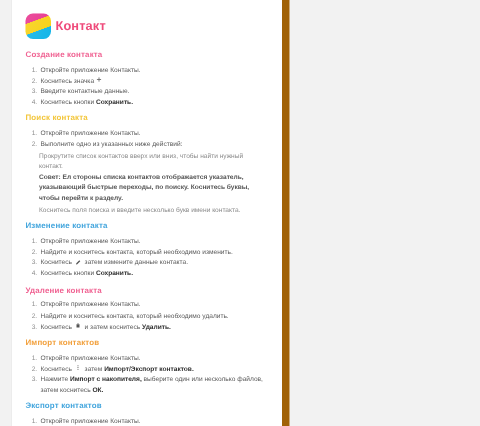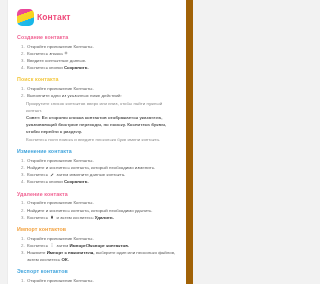--- a/index.html
+++ b/index.html
@@ -15,21 +15,21 @@
   }
   .page {
     position: absolute;
     left: 7px;
     top: 0;
     width: 186px;
     height: 284px;
     background: #ffffff;
     box-sizing: border-box;
     border-left: 1px solid #ececec;
-    border-right: 7px solid #a16207;
+    border-right: 5px solid #a16207;
     overflow: hidden;
   }
   .inner {
     padding: 9px 9px 0 9px;
   }
   
   .brand {
     display: flex;
     align-items: center;
     gap: 3px;

